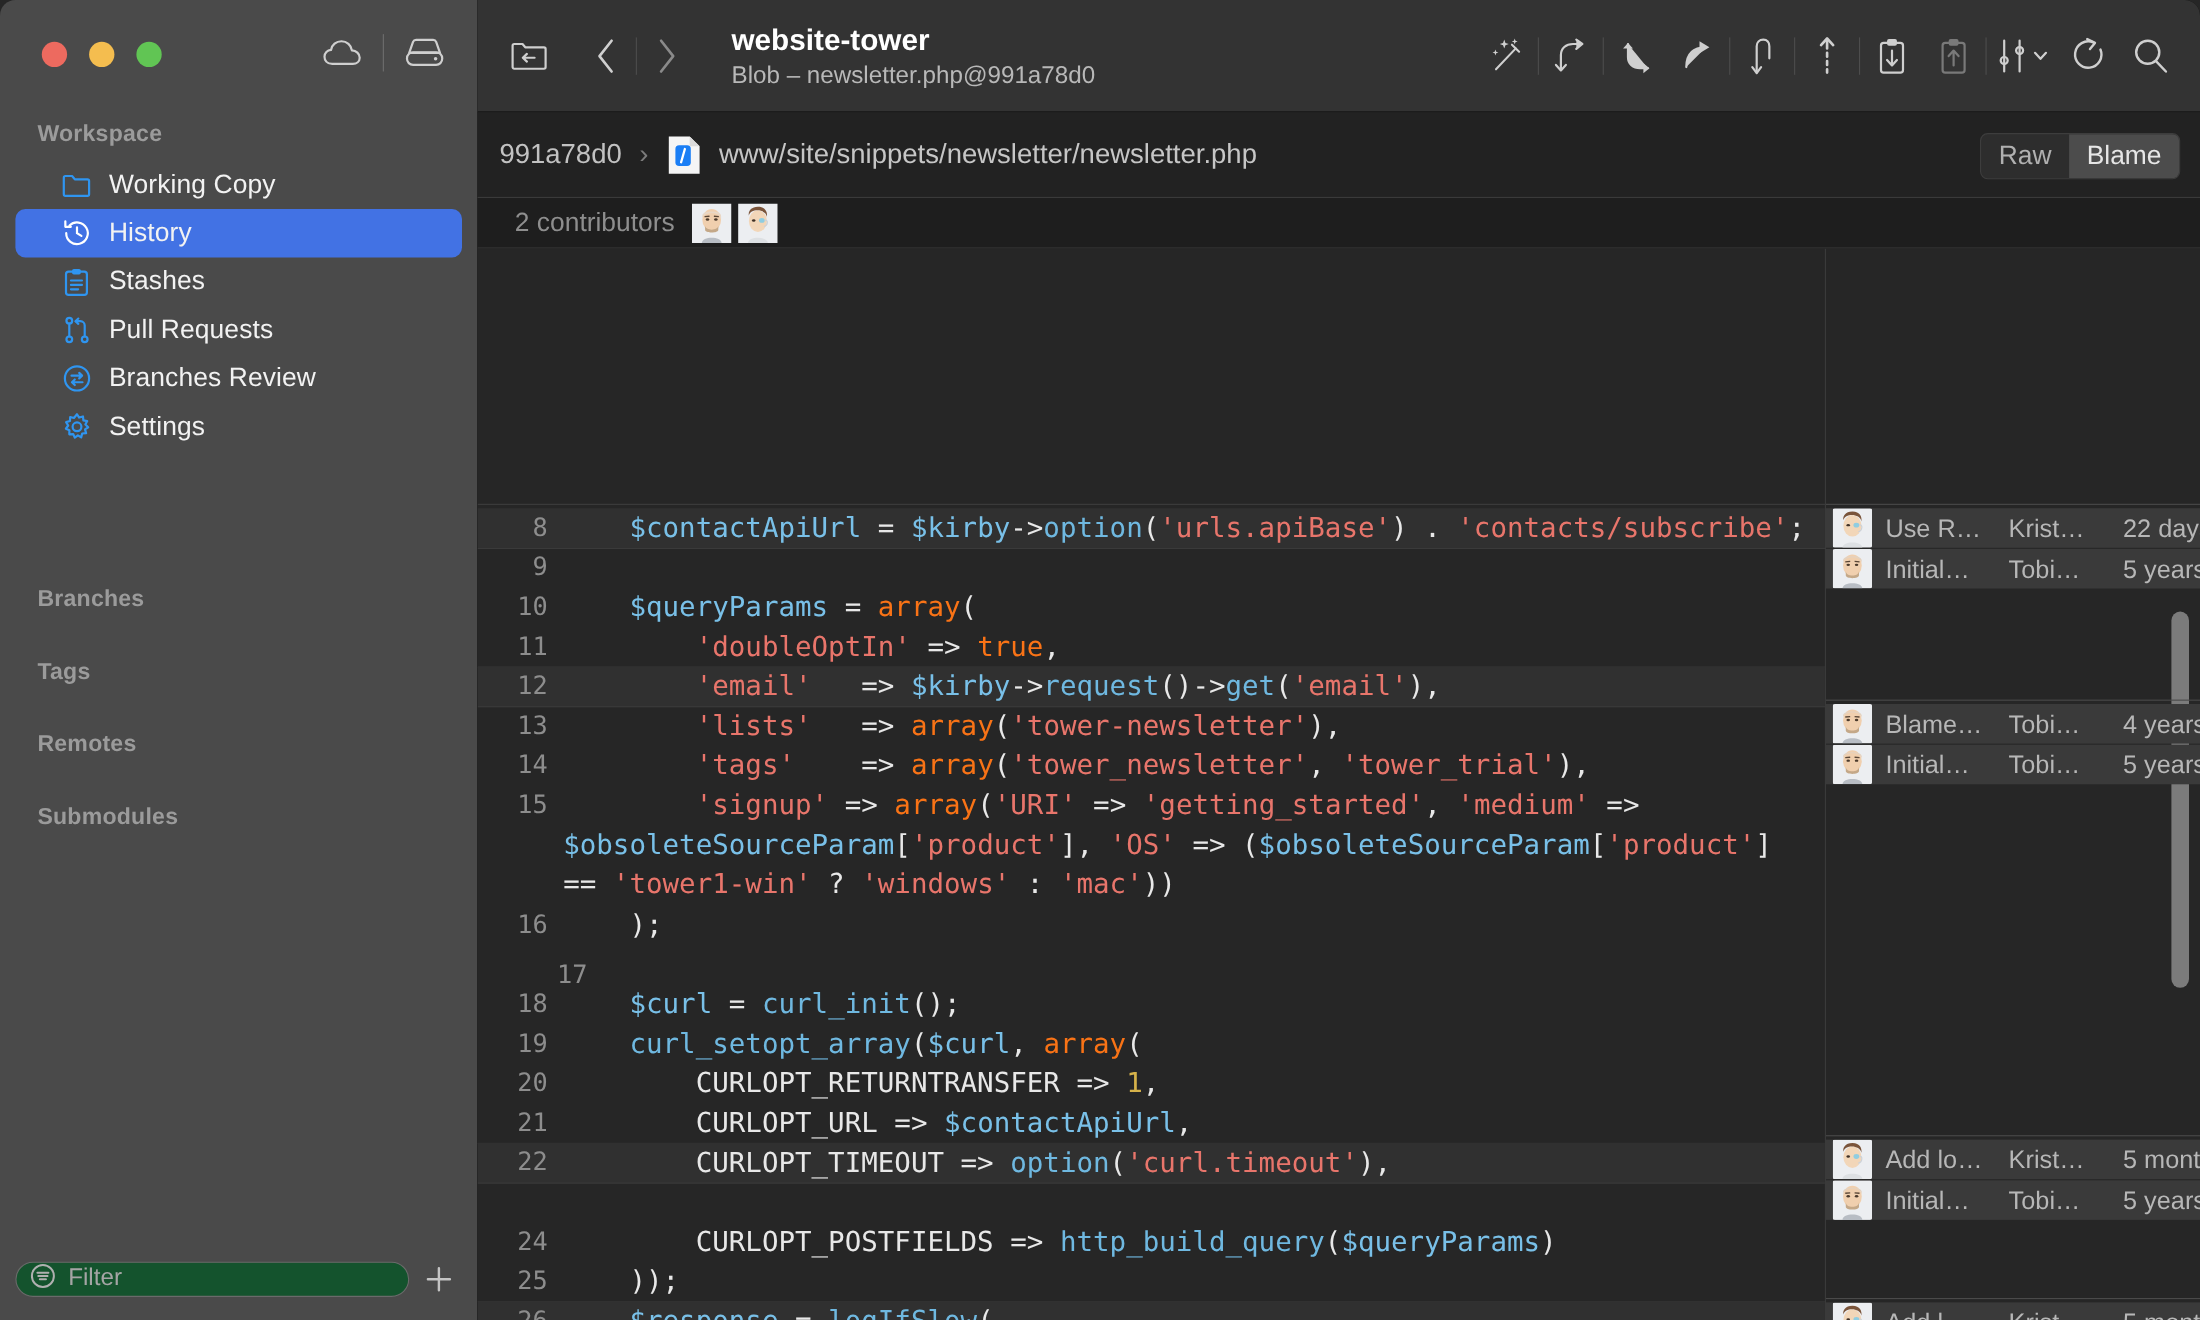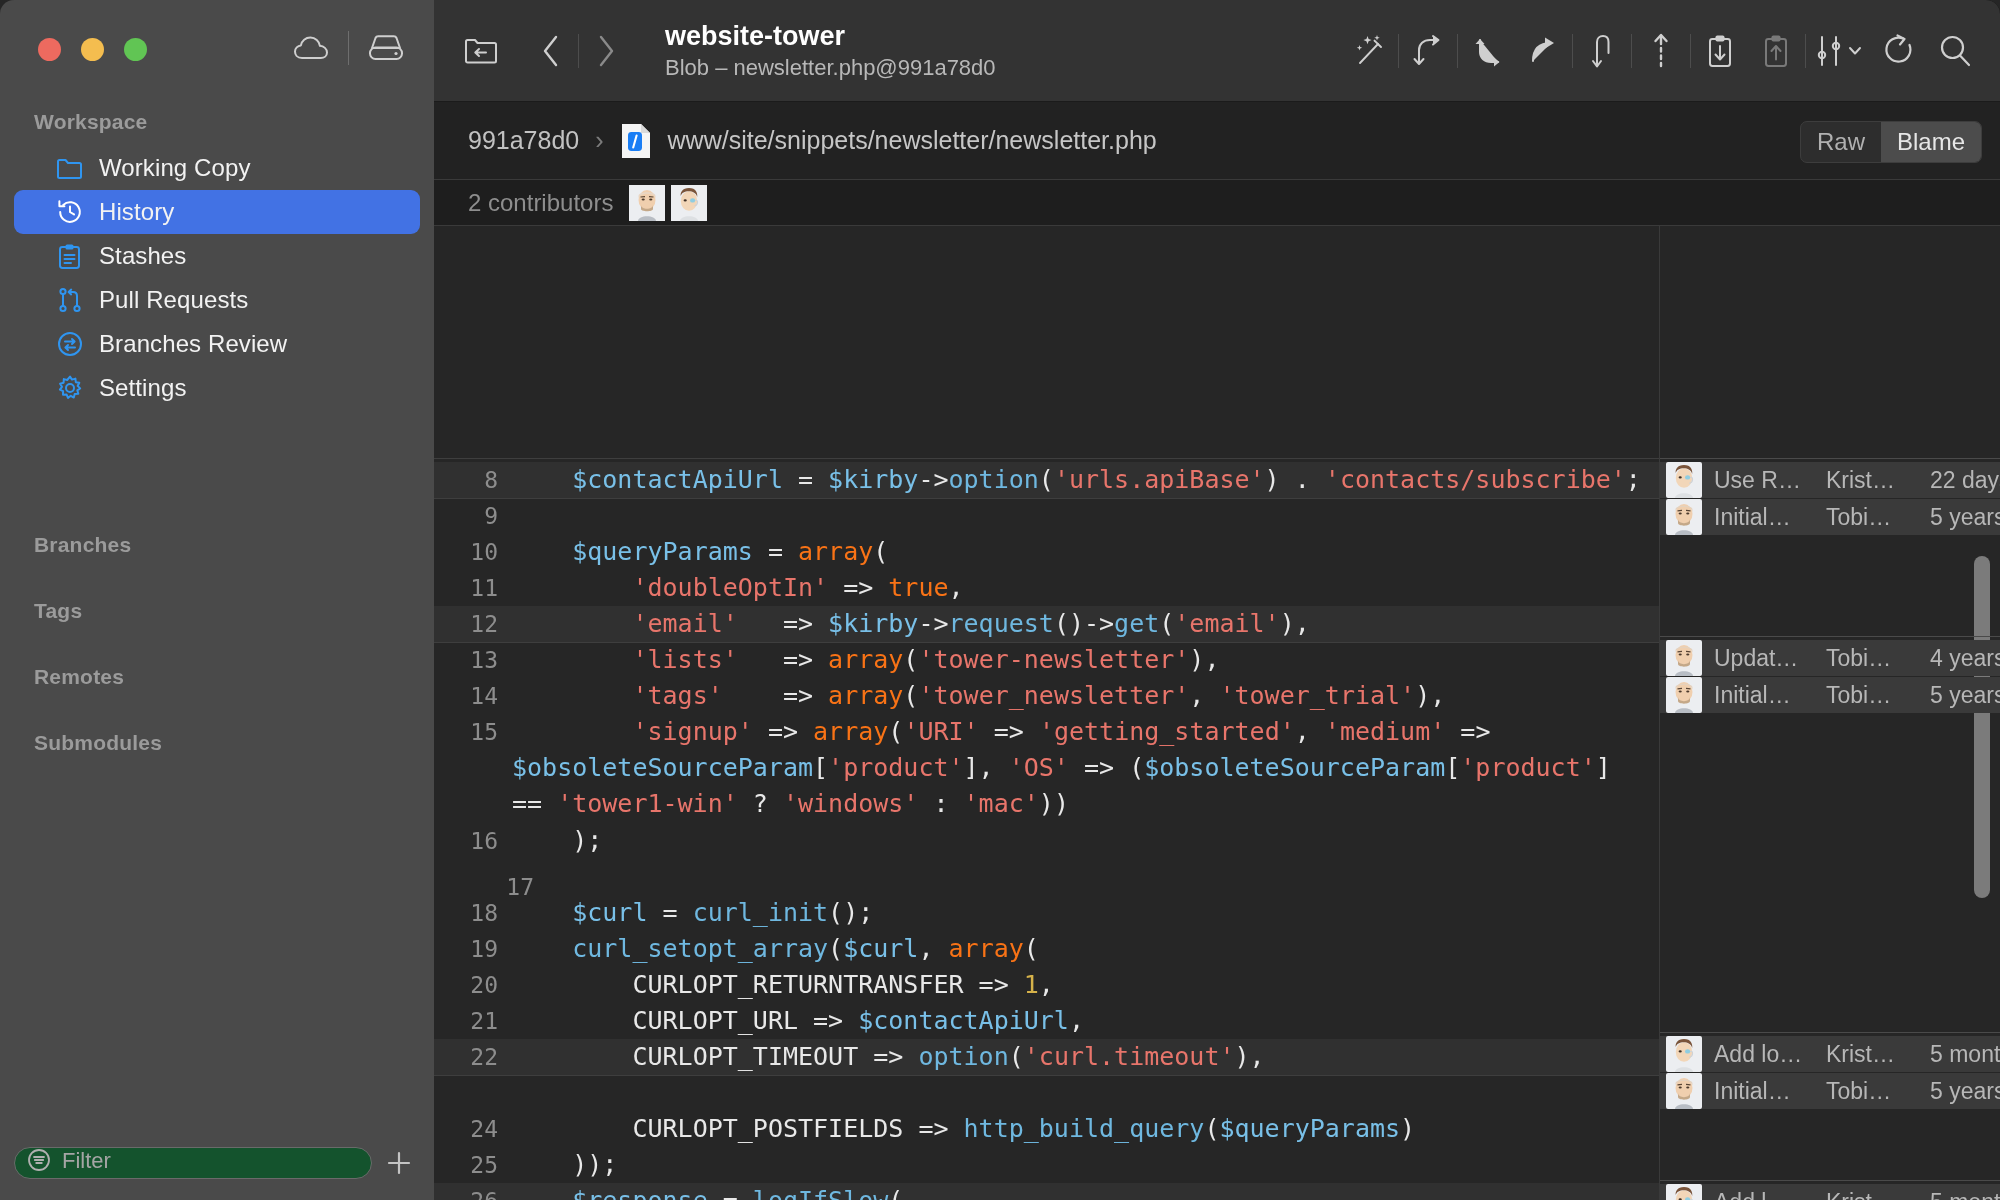--- a/index.html
+++ b/index.html
@@ -128,21 +128,21 @@
   .tb-right {
     position: absolute; right: 18px; top: 0; height: 102px;
     display: flex; align-items: center; gap: 2px;
   }
 
   
   #crumbbar {
     height: 78px;
     background: #222222;
     display: flex; align-items: center;
-    padding-left: 34px;
+    padding-left: 20px;
     position: relative;
     flex: 0 0 78px;
     border-bottom: 1px solid #3a3a3a;
   }
   .crumb-sha { color: #c2c2c2; font-size: 25px; }
   .crumb-chev { color: #7c7c7c; font-size: 25px; margin: 0 16px; }
   .file-icon { width: 32px; height: 38px; position: relative; margin-right: 16px; }
   .crumb-path { color: #c6c6c6; font-size: 25px; }
   .seg {
     position: absolute; right: 18px; top: 19px;
@@ -685,21 +685,21 @@
                 <rect width="36" height="36" fill="#eceef1"></rect>
                 <ellipse cx="18" cy="15" rx="8.5" ry="10" fill="#f0cfae"></ellipse>
                 <path d="M9.5 13 C9.5 6 26.5 6 26.5 13 L26.5 10.5 C26.5 5.5 9.5 5.5 9.5 10.5 Z" fill="#e3d2c0"></path>
                 <ellipse cx="14.2" cy="14.5" rx="1.6" ry="1.1" fill="#4b3a2c"></ellipse>
                 <ellipse cx="21.8" cy="14.5" rx="1.6" ry="1.1" fill="#4b3a2c"></ellipse>
                 <path d="M11.5 11.8 L16 11.4 M20 11.4 L24.5 11.8" stroke="#5a4636" stroke-width="1.2" fill="none"></path>
                 <path d="M12 20 C12 25.5 24 25.5 24 20 L24 24 C24 27.5 12 27.5 12 24 Z" fill="#c4a888"></path>
                 <path d="M9 36 C9 29.5 27 29.5 27 36 Z" fill="#b8bdc4"></path>
               </svg>
             </span>
-            <span class="bcell bmsg">Updat…</span>
+            <span class="bcell bmsg">Blame…</span>
             <span class="bcell bauth">Tobi…</span>
             <span class="bcell bdate">4 years…</span>
           </div>
           <div class="brow" style="top: 451px; height: 36px;">
             <span class="bav">
               <svg width="36" height="36" viewBox="0 0 36 36">
                 <rect width="36" height="36" fill="#eceef1"></rect>
                 <ellipse cx="18" cy="15" rx="8.5" ry="10" fill="#f0cfae"></ellipse>
                 <path d="M9.5 13 C9.5 6 26.5 6 26.5 13 L26.5 10.5 C26.5 5.5 9.5 5.5 9.5 10.5 Z" fill="#e3d2c0"></path>
                 <ellipse cx="14.2" cy="14.5" rx="1.6" ry="1.1" fill="#4b3a2c"></ellipse>

